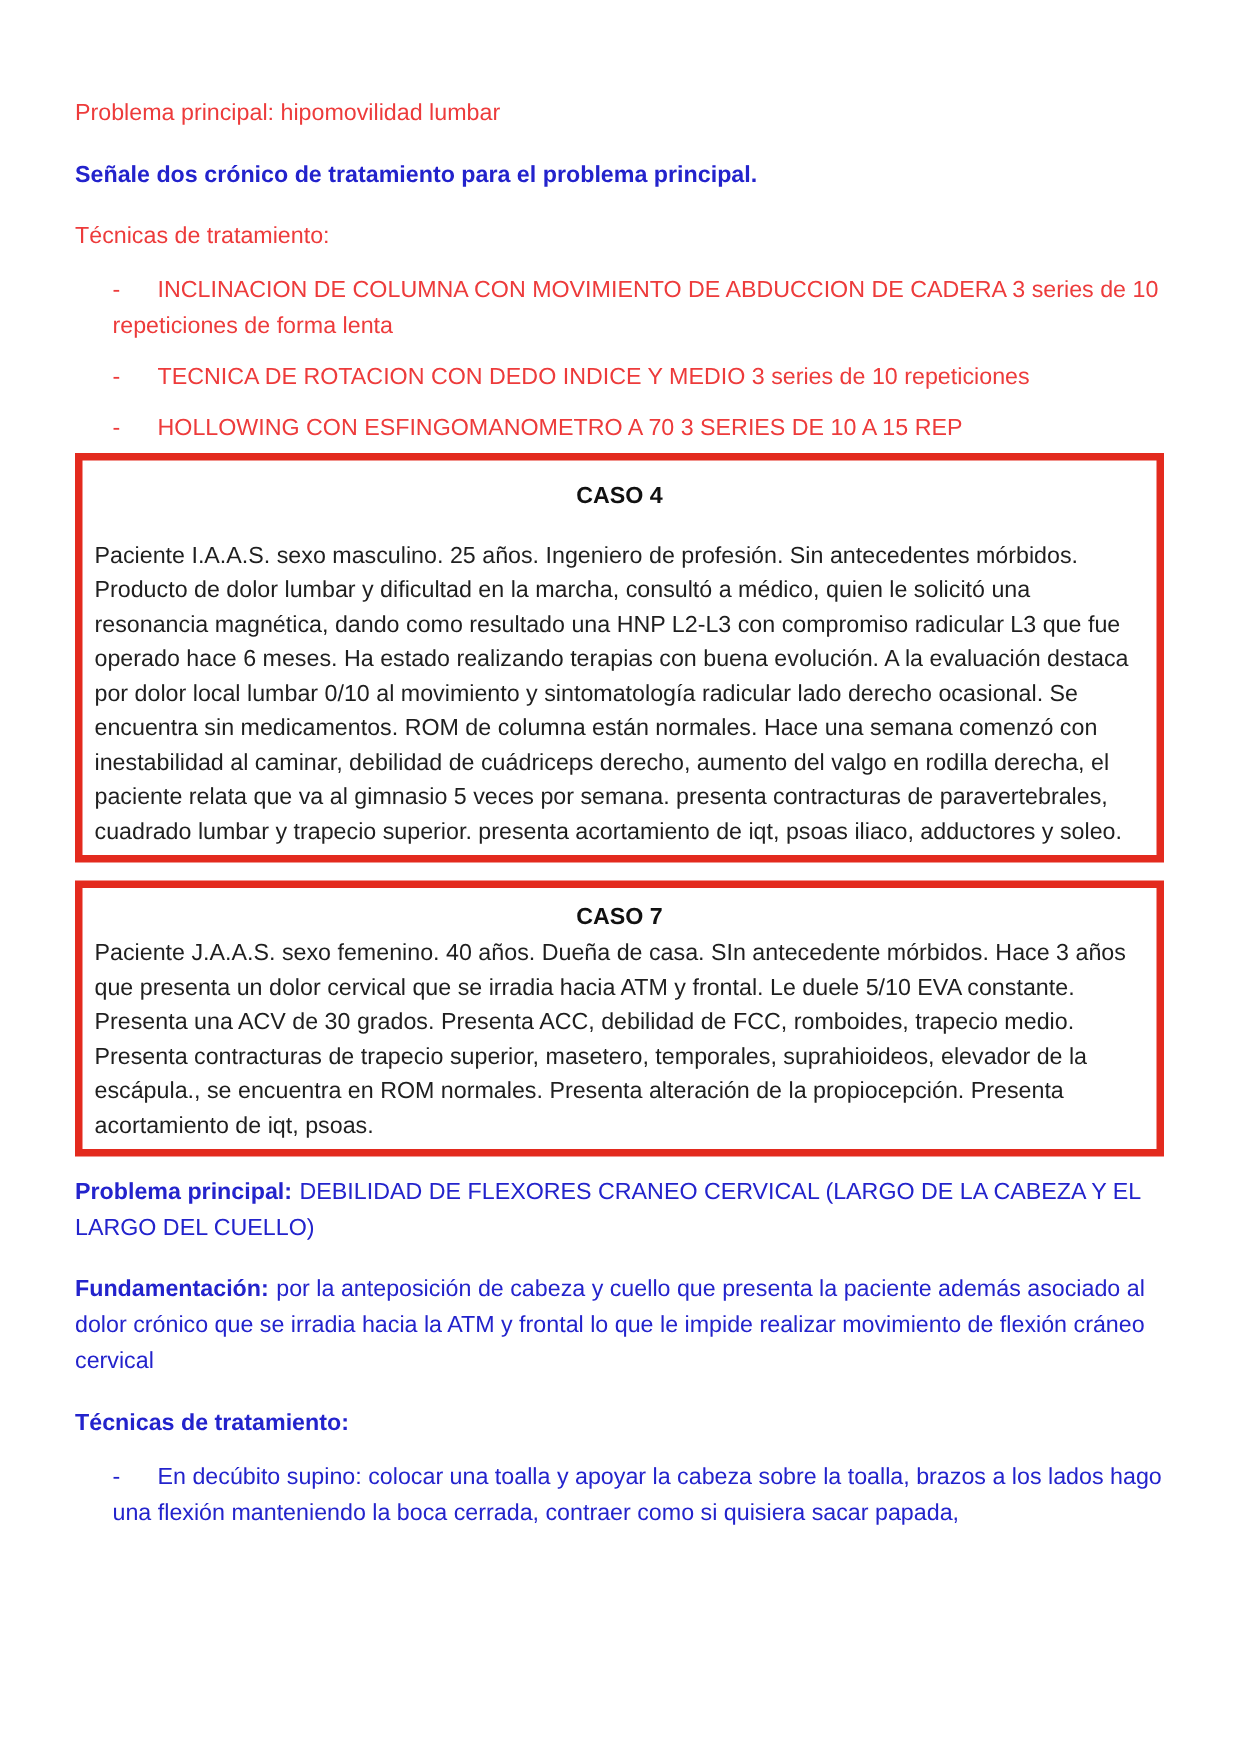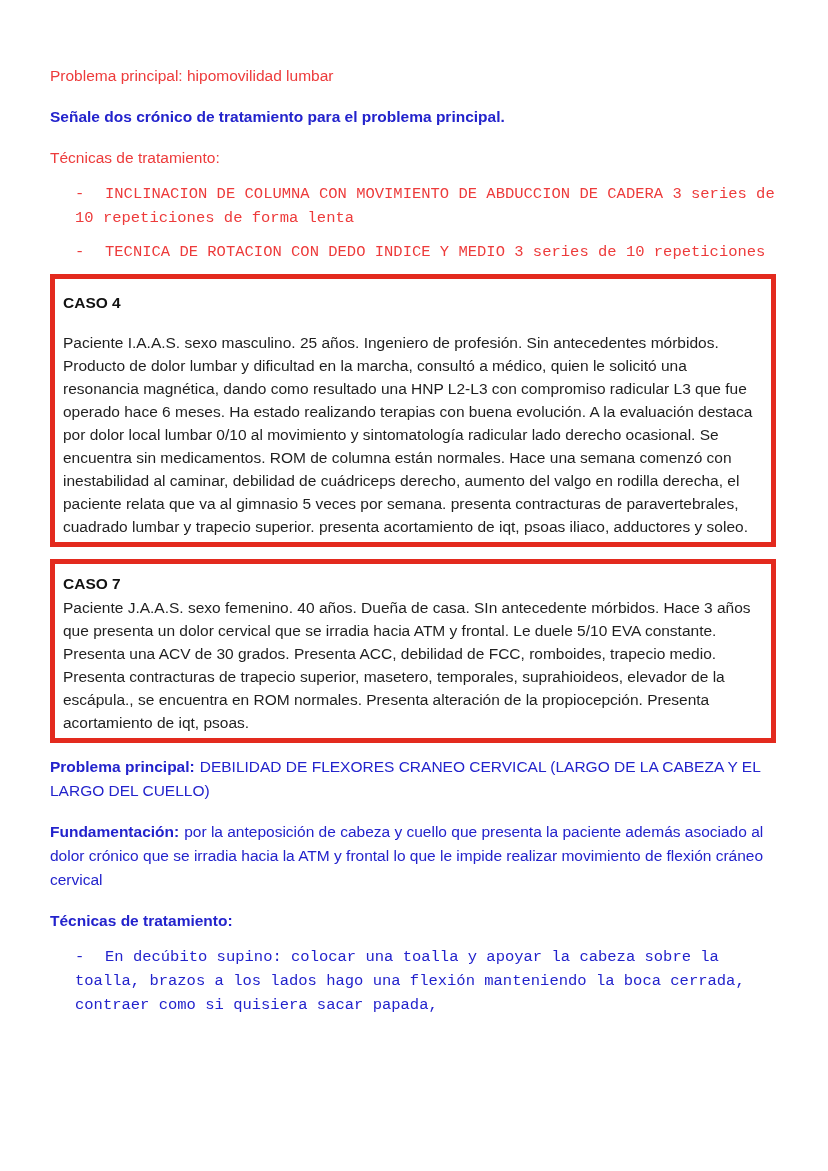--- a/index.html
+++ b/index.html
@@ -28,35 +28,35 @@
   .red   { color: #ED3B3B; }
   .blue  { color: #2323CC; }
   .bold  { font-weight: bold; }
   .lbl   { font-weight: bold; margin-right: 5px; }
   .mb-sm { margin-bottom: 12px; }
 
   .bullet {
     margin: 0 0 10px 0;
     padding-left: 25px;
     line-height: 24px;
-    font-family: Liberation Mono, monospace;
   }
   .bullet.last { margin-bottom: 4px; }
   .dash {
     display: inline-block;
     width: 30px;
   }
 
   .caso-box {
     border: 5px solid #E32A1E;
     margin: 0 0 12px 0;
     padding: 4px 8px 4px 8px;
     color: #1f1f1f;
   }
   .caso-title {
+    text-align: center;
     font-weight: bold;
     line-height: 24px;
     color: #111111;
   }
   .caso-box.first .caso-title { margin: 8px 0 16px 0; }
   .caso-box.second .caso-title { margin: 4px 0 0 0; }
   .caso-body {
     margin: 0;
     line-height: 23px;
   }
@@ -74,20 +74,23 @@
   <p class="para red mb-sm">Técnicas de tratamiento:</p>
 
   <div class="bullet red">
     <span class="dash">-</span><span>INCLINACION DE COLUMNA CON MOVIMIENTO DE ABDUCCION DE CADERA 3 series de 10 repeticiones de forma lenta</span>
   </div>
 
   <div class="bullet red">
     <span class="dash">-</span><span>TECNICA DE ROTACION CON DEDO INDICE Y MEDIO 3 series de 10 repeticiones</span>
   </div>
 
+  <div class="bullet red last">
+    <span class="dash">-</span><span>HOLLOWING CON ESFINGOMANOMETRO A 70 3 SERIES DE 10 A 15 REP</span>
+  </div>
 
   <div class="caso-box first">
     <div class="caso-title">CASO 4</div>
     <p class="caso-body">Paciente I.A.A.S. sexo masculino. 25 años. Ingeniero de profesión. Sin antecedentes mórbidos. Producto de dolor lumbar y dificultad en la marcha, consultó a médico, quien le solicitó una resonancia magnética, dando como resultado una HNP L2-L3 con compromiso radicular L3 que fue operado hace 6 meses. Ha estado realizando terapias con buena evolución. A la evaluación destaca por dolor local lumbar 0/10 al movimiento y sintomatología radicular lado derecho ocasional. Se encuentra sin medicamentos. ROM de columna están normales. Hace una semana comenzó con inestabilidad al caminar, debilidad de cuádriceps derecho, aumento del valgo en rodilla derecha, el paciente relata que va al gimnasio 5 veces por semana. presenta contracturas de paravertebrales, cuadrado lumbar y trapecio superior. presenta acortamiento de iqt, psoas iliaco, adductores y soleo.</p>
   </div>
 
   <div class="caso-box second">
     <div class="caso-title">CASO 7</div>
     <p class="caso-body">Paciente J.A.A.S. sexo femenino. 40 años. Dueña de casa. SIn antecedente mórbidos. Hace 3 años que presenta un dolor cervical que se irradia hacia ATM y frontal. Le duele 5/10 EVA constante.</p>
     <p class="caso-body">Presenta una ACV de 30 grados. Presenta ACC, debilidad de FCC, romboides, trapecio medio. Presenta contracturas de trapecio superior, masetero, temporales, suprahioideos, elevador de la escápula., se encuentra en ROM normales. Presenta alteración de la propiocepción. Presenta acortamiento de iqt, psoas.</p>

